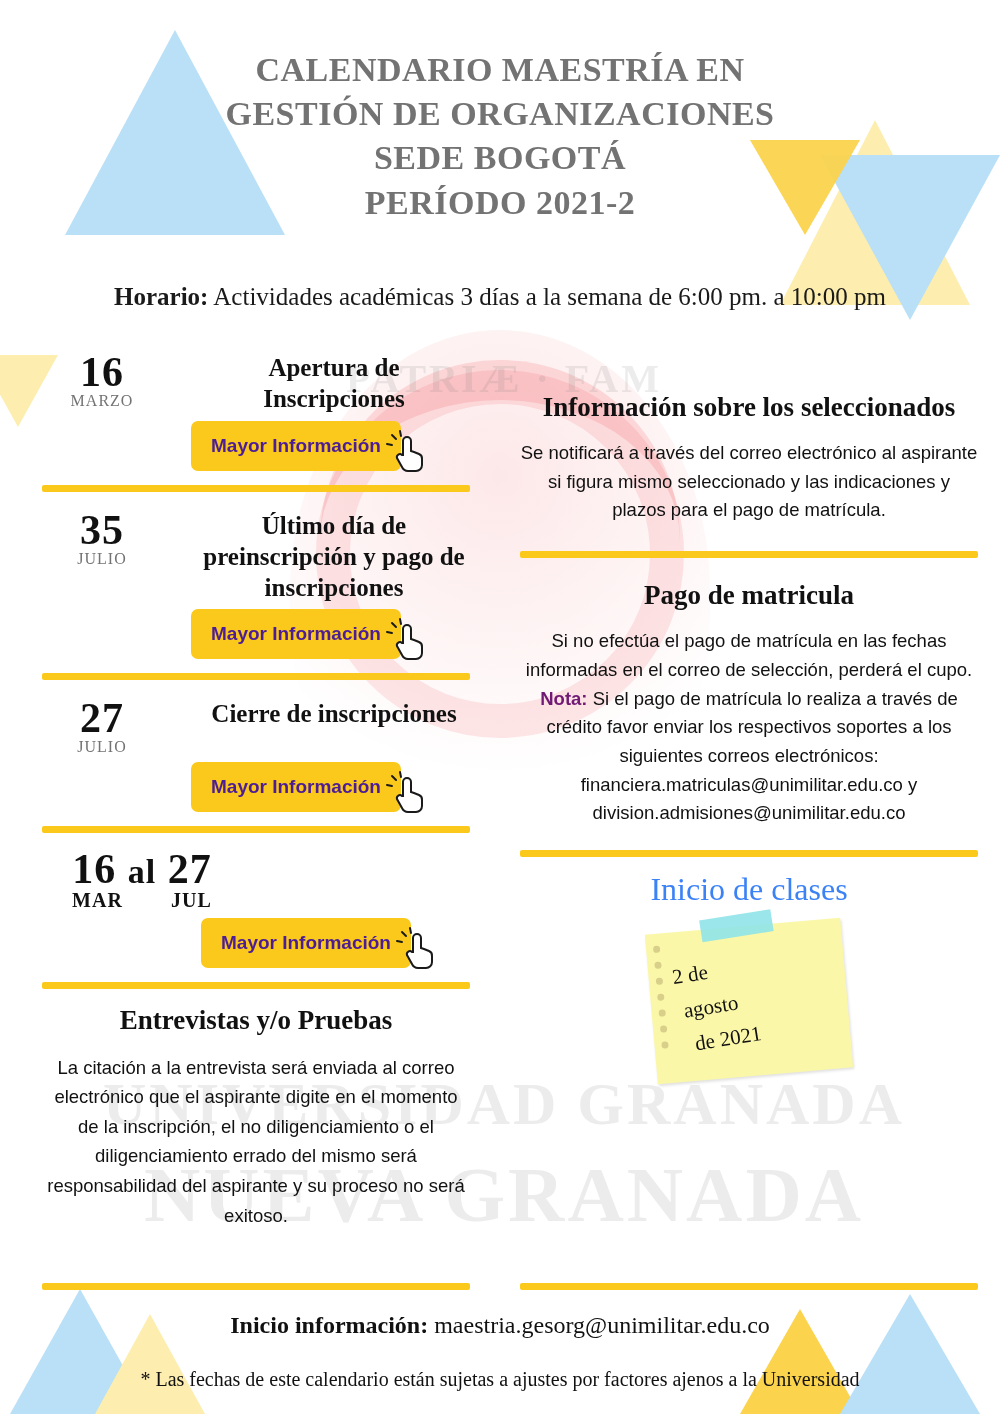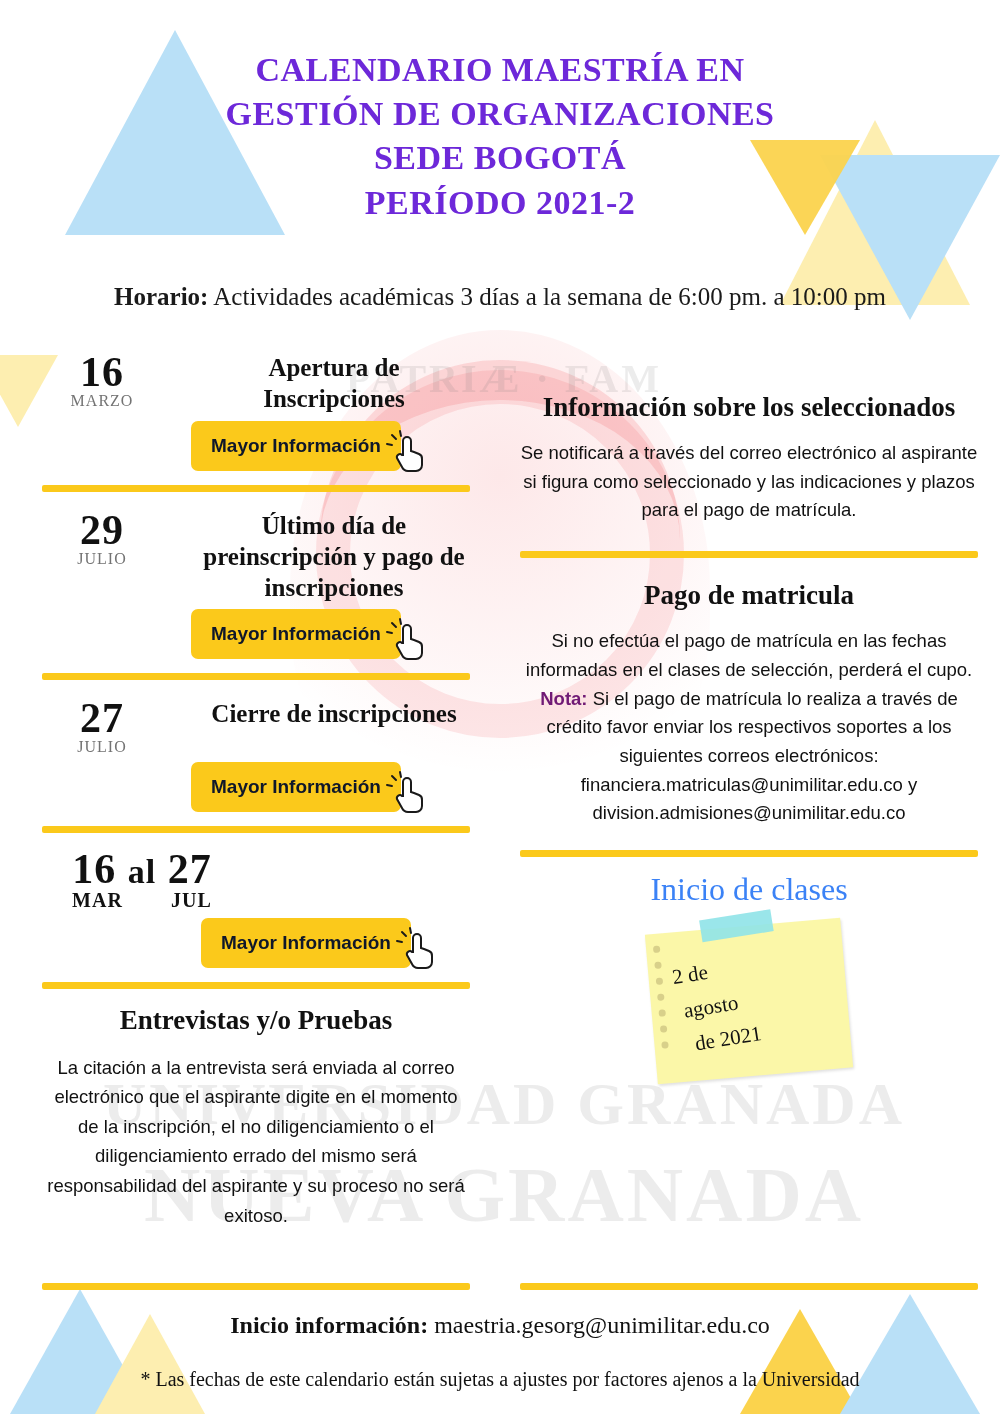--- a/index.html
+++ b/index.html
@@ -137,21 +137,21 @@
   }
 
   .title {
     position: absolute;
     top: 48px;
     left: 0; right: 0;
     text-align: center;
     font-size: 34px;
     line-height: 1.3;
     font-weight: bold;
-    color: #6d28d9;
+    color: #737373;
     letter-spacing: .5px;
   }
   .title .line { display: block; }
 
   .schedule {
     position: absolute;
     top: 283px;
     left: 0; right: 0;
     text-align: center;
     font-size: 25px;
@@ -253,21 +253,21 @@
   .btn-row.shift-1 { padding-left: 110px; }
   .btn-row.shift-2 { padding-left: 130px; }
   .btn {
     background: #fbc91b;
     border: none;
     border-radius: 7px;
     padding: 9px 20px;
     font-family: "Liberation Sans", sans-serif;
     font-size: 19px;
     font-weight: bold;
-    color: #0f172a;
+    color: #4c1d95;
     cursor: pointer;
     white-space: nowrap;
     text-align: right;
   }
   .cursor-ico {
     position: relative;
     margin-left: -16px;
     align-self: center;
     top: 8px;
   }
@@ -460,21 +460,21 @@
           </svg>
         </span>
       </div>
     </div>
 
     <div class="divider"></div>
 
     <div class="event">
       <div class="event-head">
         <div class="date-box">
-          <div class="date-day">29</div>
+          <div class="date-day">35</div>
           <div class="date-month">JULIO</div>
         </div>
         <div class="event-title">Último día de preinscripción y pago de inscripciones</div>
       </div>
       <div class="btn-row shift-1">
         <button class="btn">Mayor Información</button>
         <span class="cursor-ico">
           <svg width="46" height="46" viewBox="0 0 46 46">
             <g fill="#ffffff" stroke="#1a1a1a" stroke-width="2">
               <path d="M18 26 V12 a4 4 0 0 1 8 0 v10 l3 1 5 2 a5 5 0 0 1 3 5 v6 a6 6 0 0 1 -6 6 h-8 a7 7 0 0 1 -6 -4 l-5 -9 a3 3 0 0 1 5 -3 z"></path>
@@ -554,28 +554,28 @@
     <div>
       <div class="left-heading">Entrevistas y/o Pruebas</div>
       <div class="left-body">La citación a la entrevista será enviada al correo electrónico que el aspirante digite en el momento de la inscripción, el no diligenciamiento o el diligenciamiento errado del mismo será responsabilidad del aspirante y su proceso no será exitoso.</div>
     </div>
   </div>
 
   <div class="col-right">
 
     <div>
       <div class="right-heading">Información sobre los seleccionados</div>
-      <div class="right-body">Se notificará a través del correo electrónico al aspirante si figura como seleccionado y las indicaciones y plazos para el  pago de matrícula.</div>
+      <div class="right-body">Se notificará a través del correo electrónico al aspirante si figura mismo seleccionado y las indicaciones y plazos para el  pago de matrícula.</div>
     </div>
 
     <div class="divider right" style="margin-top:26px;"></div>
 
     <div>
       <div class="right-heading" style="margin-top:20px;">Pago de matricula</div>
-      <div class="right-body">Si no efectúa el pago de matrícula en las fechas informadas en el clases de selección, perderá el cupo.</div>
+      <div class="right-body">Si no efectúa el pago de matrícula en las fechas informadas en el correo de selección, perderá el cupo.</div>
       <div class="right-body">
         <span class="nota">Nota:</span><span> Si el pago de matrícula lo realiza a través de crédito favor enviar los respectivos soportes a los siguientes correos electrónicos:</span>
       </div>
       <div class="right-body mail">financiera.matriculas@unimilitar.edu.co y</div>
       <div class="right-body mail">division.admisiones@unimilitar.edu.co</div>
     </div>
 
     <div class="divider right" style="margin-top:22px;"></div>
 
     <div>

